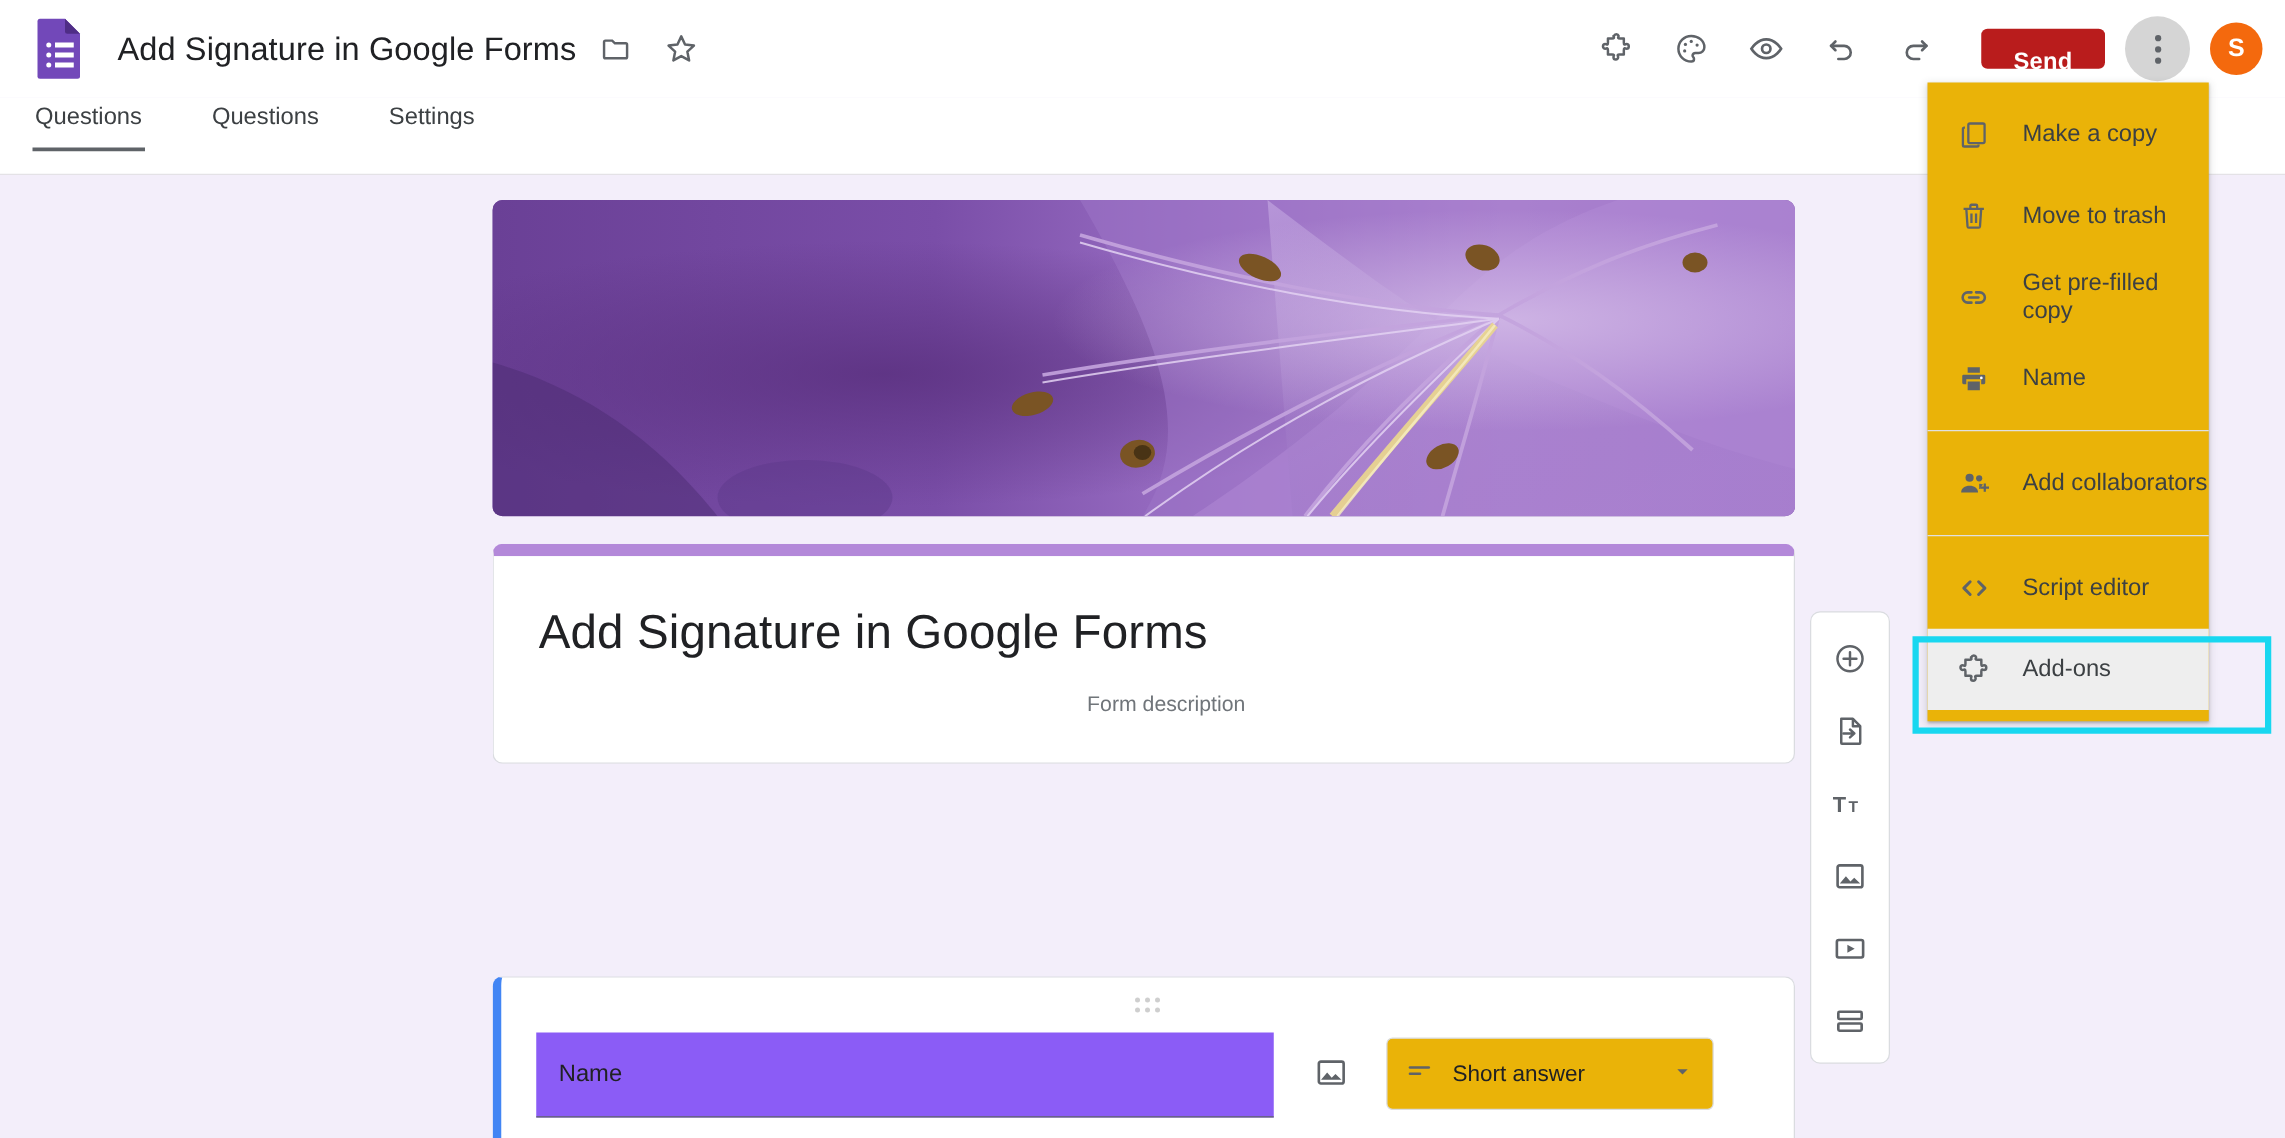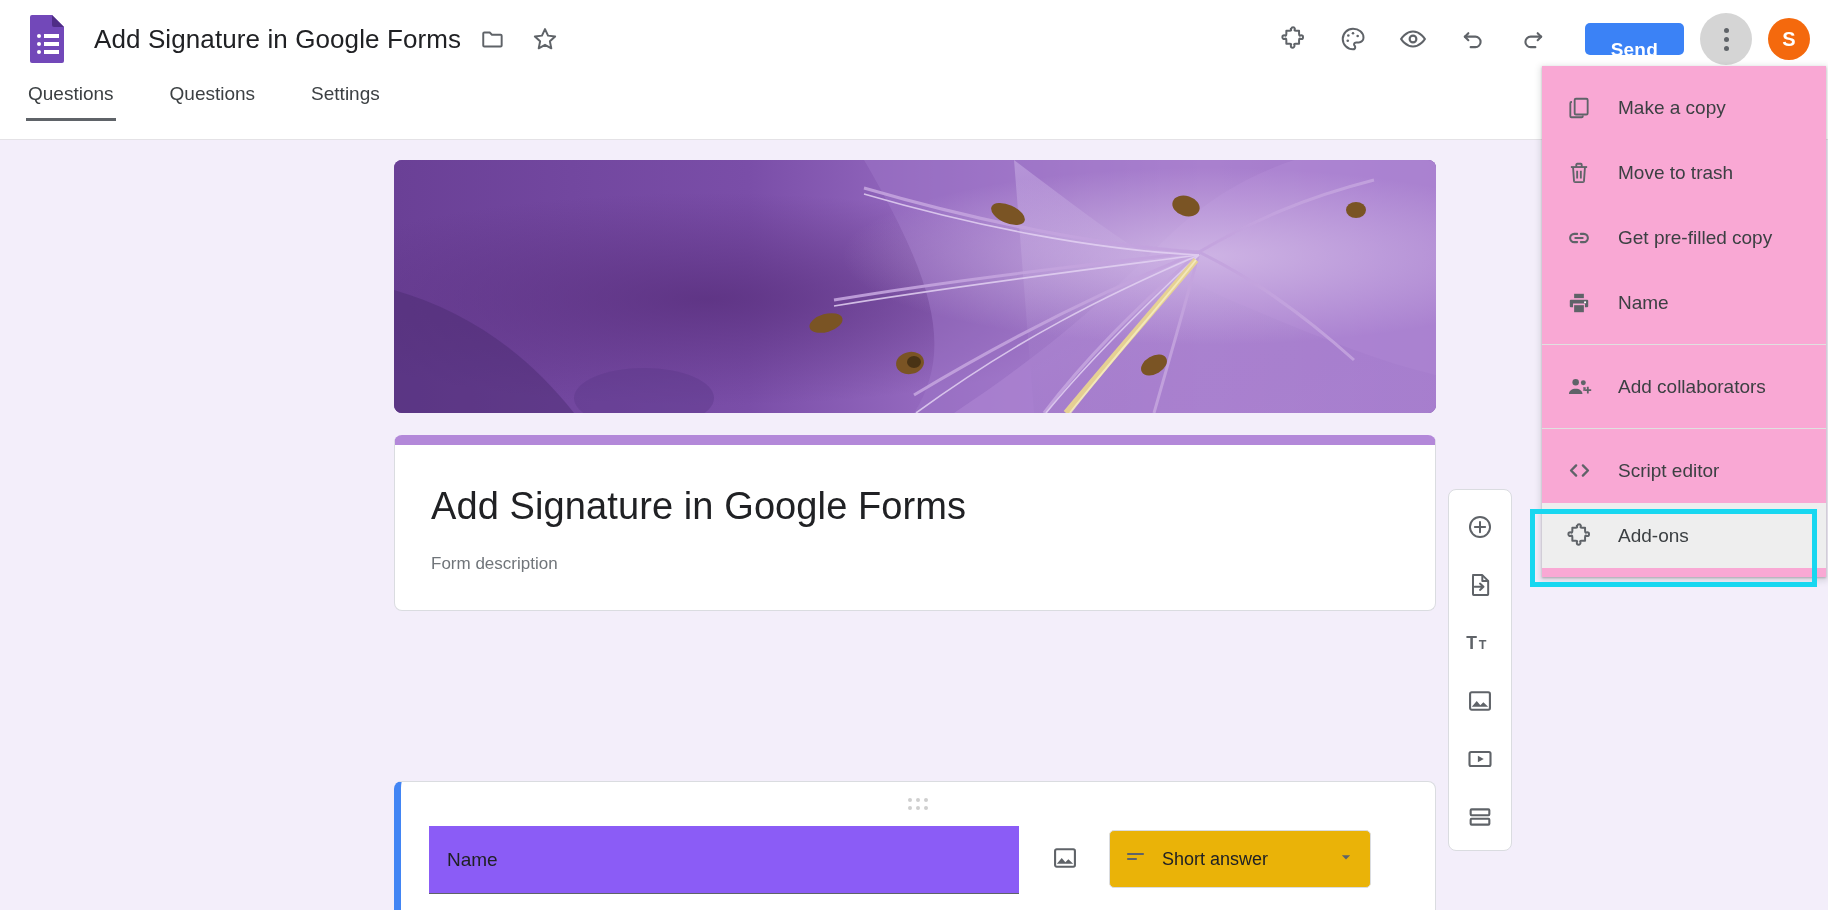--- a/index.html
+++ b/index.html
@@ -35,21 +35,21 @@
     display: flex; align-items: center;
   }
   .tool-icon {
     width: 48px; height: 48px; margin: 0 6px;
     display: flex; align-items: center; justify-content: center;
     border-radius: 50%; cursor: pointer; flex: none;
   }
   .send-btn {
     margin-left: 22px;
     height: 31px; padding: 16px 26px;
-    background: #3b82f6; color: #fff;
+    background: #b91c1c; color: #fff;
     border: none; border-radius: 5px;
     font-size: 19px; font-family: "Liberation Sans", sans-serif;
     font-weight: bold; letter-spacing: .2px;
     cursor: pointer; flex: none;
   }
   .more-btn {
     width: 52px; height: 52px; margin-left: 16px;
     border-radius: 50%; background: #d5d5d5;
     display: flex; flex-direction: column; align-items: center; justify-content: center;
     gap: 4px; cursor: pointer; flex: none;
@@ -102,21 +102,21 @@
     background: #fff; border: 1px solid #dadce0; border-radius: 8px;
     border-top: 10px solid #b388d9;
     overflow: hidden;
   }
   .form-title {
     margin: 40px 0 0 36px;
     font-size: 38px; color: #202124; font-weight: normal; letter-spacing: .1px;
   }
   .form-desc {
     margin: 26px 0 0 36px;
-    font-size: 17px; color: #70757a;
+    font-size: 17px; color: #70757a; text-align: center;
   }
 
   
   .q-card {
     position: absolute; left: 394px; top: 641px;
     width: 1042px; height: 260px;
     background: #fff; border: 1px solid #dadce0; border-radius: 8px;
     border-left: 7px solid #4285f4;
     overflow: hidden;
   }
@@ -163,22 +163,22 @@
   }
   .float-btn {
     width: 46px; height: 46px;
     display: flex; align-items: center; justify-content: center;
     border-radius: 50%; cursor: pointer;
   }
 
   
   .menu {
     position: absolute; left: 1542px; top: 66px;
-    width: 284px;
-    background: #f9a8d4;
+    width: 225px;
+    background: #eab308;
     box-shadow: 0 2px 6px 2px rgba(60,64,67,.15), 0 1px 2px rgba(60,64,67,.3);
     padding: 9px 0 9px 0;
     z-index: 50;
   }
   .menu-item {
     height: 65px; display: flex; align-items: center;
     padding-left: 20px; cursor: pointer;
     font-size: 19px; color: #3c4043;
   }
   .menu-item .mi-icon {

